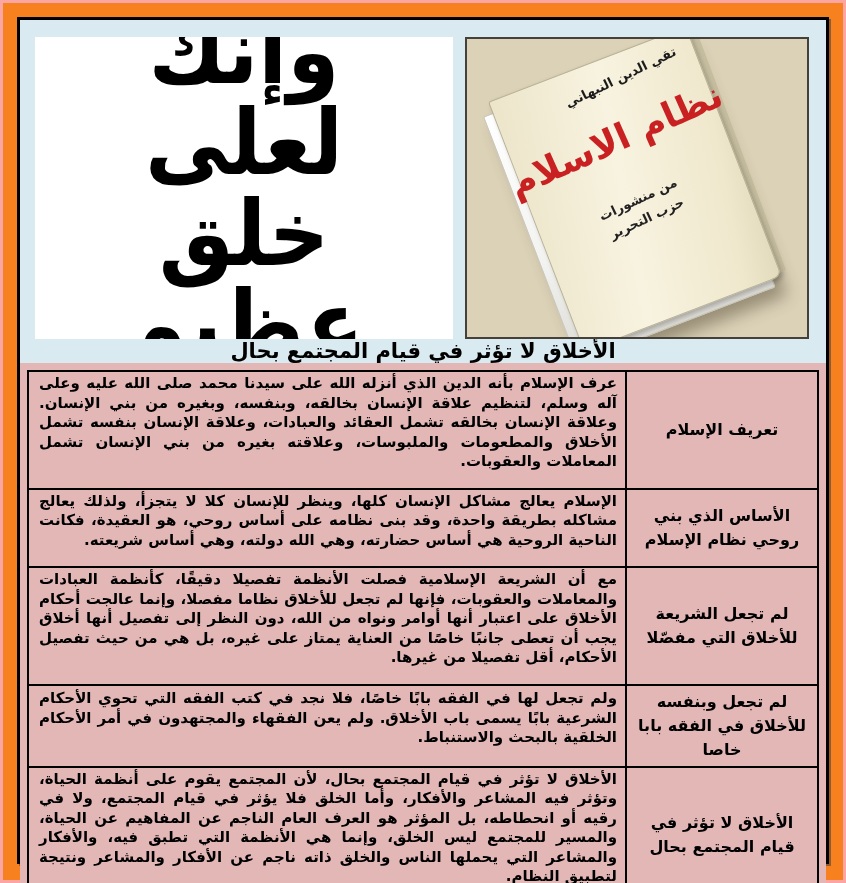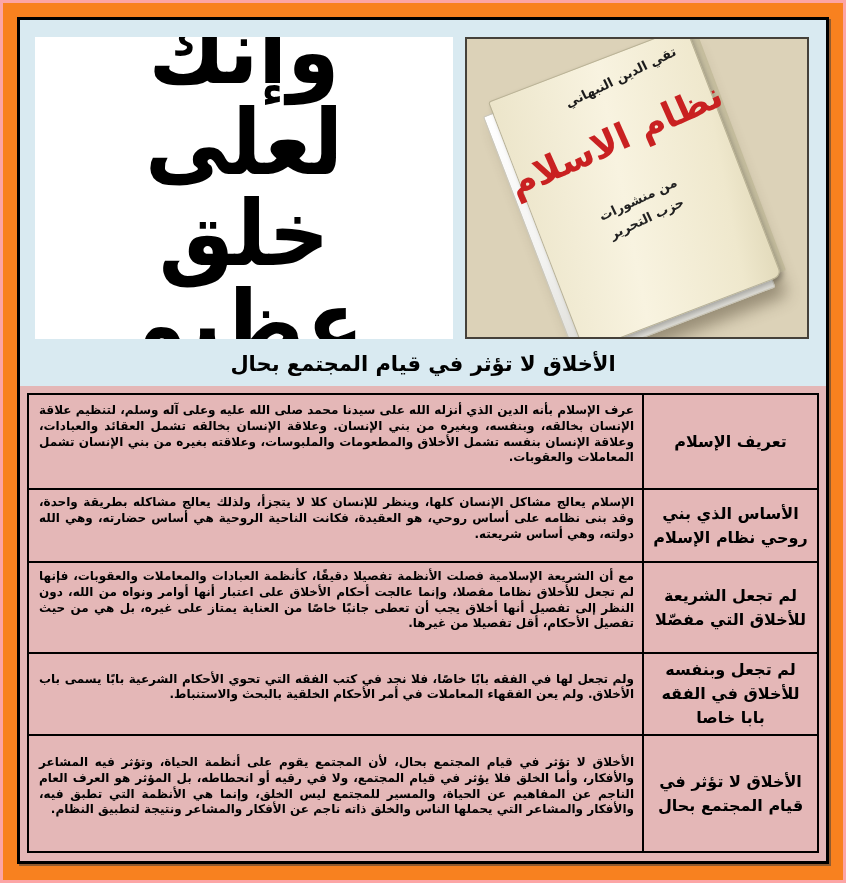--- a/index.html
+++ b/index.html
@@ -86,25 +86,25 @@
     flex:1; background:#e4b7b7; padding:7px 7px 8px 7px;
   }
   table.topics {
     width:100%; height:100%; border-collapse:collapse; direction:rtl;
     background:#e4b7b7;
   }
   table.topics td {
     border:2px solid #000000; vertical-align:middle;
   }
   td.topic-cell {
-    width:175px; text-align:center; font-weight:bold; font-size:16px;
+    width:192px; text-align:center; font-weight:bold; font-size:16px;
     line-height:1.5; color:#000; padding:4px 4px;
   }
   td.body-cell {
-    text-align:justify; font-weight:bold; font-size:12px; line-height:1.3;
+    text-align:justify; font-weight:bold; font-size:15px; line-height:1.3;
     color:#000; padding:2px 8px 16px 10px;
   }
 </style>
 </head>
 <body>
 
 <div class="page">
   <div class="orange-frame"></div>
   <div class="inner-frame">
 
@@ -143,21 +143,21 @@
           <tr style="height:16%;">
             <td class="topic-cell">الأساس الذي بني روحي نظام الإسلام</td>
             <td class="body-cell">الإسلام يعالج مشاكل الإنسان كلها، وينظر للإنسان كلا لا يتجزأ، ولذلك يعالج مشاكله بطريقة واحدة، وقد بنى نظامه على أساس روحي، هو العقيدة، فكانت الناحية الروحية هي أساس حضارته، وهي الله دولته، وهي أساس شريعته.</td>
           </tr>
           <tr style="height:20%;">
             <td class="topic-cell">لم تجعل الشريعة للأخلاق التي مفصّلا</td>
             <td class="body-cell">مع أن الشريعة الإسلامية فصلت الأنظمة تفصيلا دقيقًا، كأنظمة العبادات والمعاملات والعقوبات، فإنها لم تجعل للأخلاق نظاما مفصلا، وإنما عالجت أحكام الأخلاق على اعتبار أنها أوامر ونواه من الله، دون النظر إلى تفصيل أنها أخلاق يجب أن تعطى جانبًا خاصًا من العناية يمتاز على غيره، بل هي من حيث تفصيل الأحكام، أقل تفصيلا من غيرها.</td>
           </tr>
           <tr style="height:17%;">
             <td class="topic-cell">لم تجعل وبنفسه للأخلاق في الفقه بابا خاصا</td>
-            <td class="body-cell">ولم تجعل لها في الفقه بابًا خاصًا، فلا نجد في كتب الفقه التي تحوي الأحكام الشرعية بابًا يسمى باب الأخلاق. ولم يعن الفقهاء المعاملات في أمر الأحكام الخلقية بالبحث والاستنباط.</td>
+            <td class="body-cell">ولم تجعل لها في الفقه بابًا خاصًا، فلا نجد في كتب الفقه التي تحوي الأحكام الشرعية بابًا يسمى باب الأخلاق. ولم يعن الفقهاء والمجتهدون في أمر الأحكام الخلقية بالبحث والاستنباط.</td>
           </tr>
           <tr style="height:26%;">
             <td class="topic-cell">الأخلاق لا تؤثر في قيام المجتمع بحال</td>
             <td class="body-cell">الأخلاق لا تؤثر في قيام المجتمع بحال، لأن المجتمع يقوم على أنظمة الحياة، وتؤثر فيه المشاعر والأفكار، وأما الخلق فلا يؤثر في قيام المجتمع، ولا في رقيه أو انحطاطه، بل المؤثر هو العرف العام الناجم عن المفاهيم عن الحياة، والمسير للمجتمع ليس الخلق، وإنما هي الأنظمة التي تطبق فيه، والأفكار والمشاعر التي يحملها الناس والخلق ذاته ناجم عن الأفكار والمشاعر ونتيجة لتطبيق النظام.</td>
           </tr>
         </tbody>
       </table>
     </div>
 
   </div>

